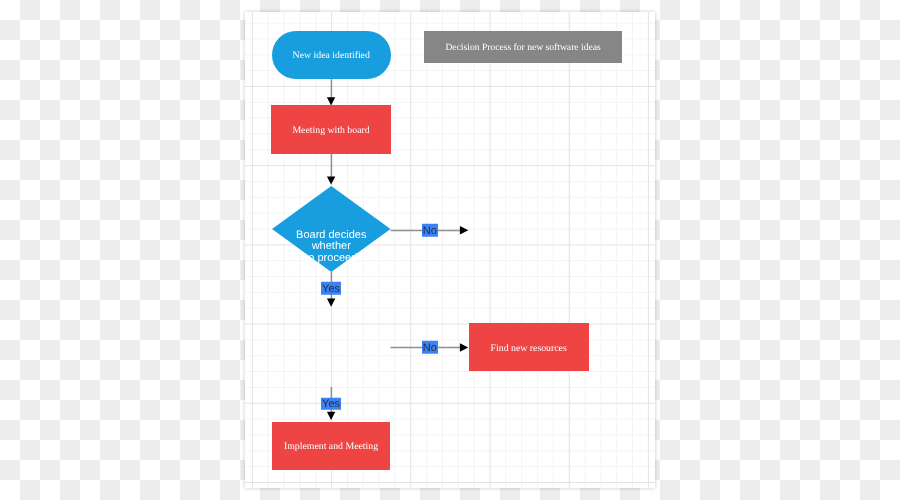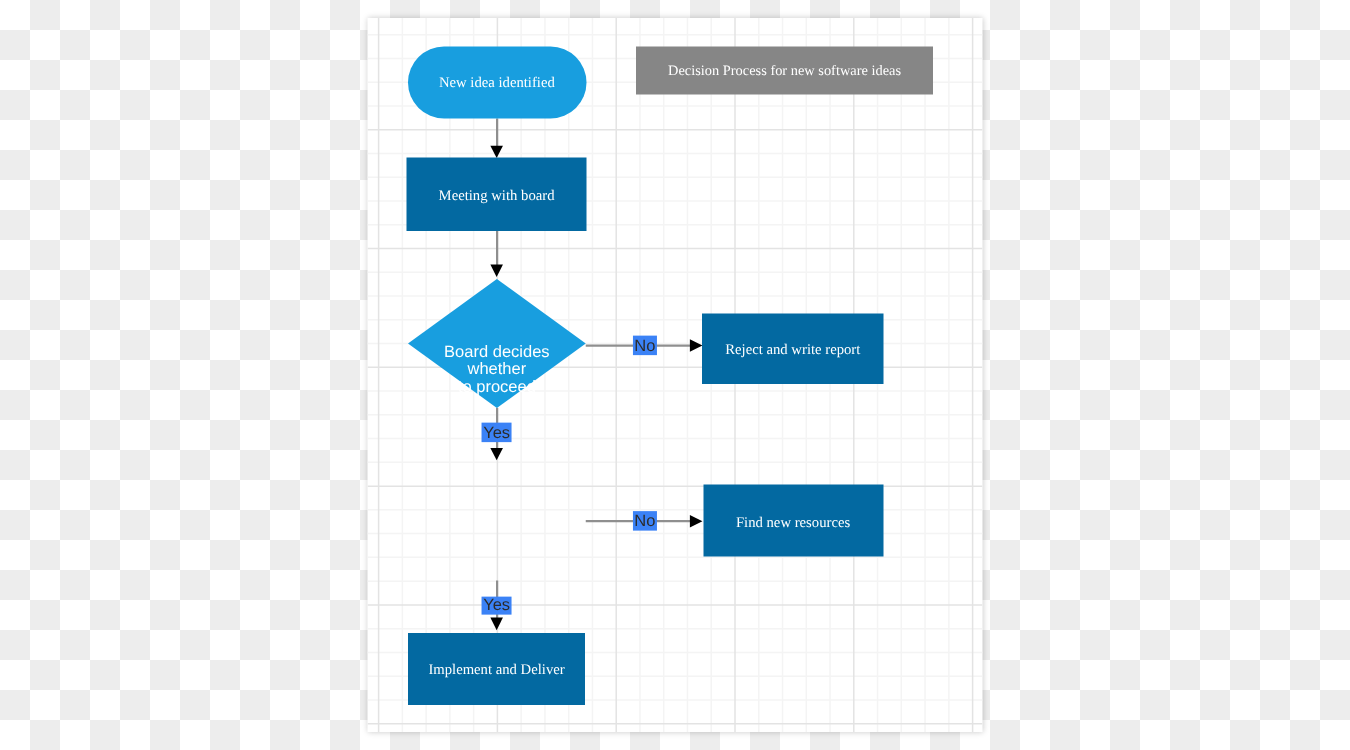--- a/index.html
+++ b/index.html
@@ -17,21 +17,21 @@
   }
   #stage { position:relative; width:900px; height:500px; }
   #canvas {
     position:absolute; left:245px; top:12px; width:410px; height:476px;
     background:#ffffff;
     box-shadow:0 0 4px rgba(0,0,0,0.22);
   }
   #grid { position:absolute; left:0; top:0; width:410px; height:476px; }
   .shape { position:absolute; color:#fff; display:flex; align-items:center; justify-content:center;
            text-align:center; font-size:9.8px; line-height:11.2px; white-space:pre-line; padding-top:2px; box-sizing:border-box;font-family:Liberation Serif, serif; }
-  .rect { background:#0369a1; }
+  .rect { background:#ef4444; }
   .stadium { background:#189edf; border-radius:999px; }
   .title { background:#868686; font-size:9.6px; }
   .diamond { position:absolute; }
   .diamond .dshape { position:absolute; left:0; top:0; width:100%; height:100%; overflow:visible; }
   .diamond .dlabel { position:absolute; left:0; top:17px; width:100%; height:100%;
                      display:flex; align-items:center; justify-content:center;
                      color:#fff; font-size:11px; line-height:11.2px; text-align:center; white-space:pre-line; padding-top:2px; box-sizing:border-box; }
   .edges { position:absolute; left:0; top:0; width:410px; height:476px; overflow:visible; }
   .edgelabel { position:absolute; color:#2b2b2b; font-size:11px; line-height:11px;
                background:#3b82f6; padding:0 1px; transform:translate(-50%,-50%); white-space:nowrap; padding-top:1.5px; }
@@ -139,31 +139,28 @@
 
     <div class="diamond" style="left:27px; top:174px; width:118.5px; height:86px;">
       <svg class="dshape" viewBox="0 0 118.5 86" preserveAspectRatio="none">
         <polygon points="59.25,0 118.5,43 59.25,86 0,43" fill="#189edf"></polygon>
       </svg>
       <div class="dlabel">Board decides
 whether
 to proceed</div>
     </div>
 
-    <div class="shape rect" style="left:223.4px; top:196.6px; width:120.3px; height:47.9px;">
-      <span>Reject and write report</span>
-    </div>
 
 
     <div class="shape rect" style="left:223.6px; top:311.4px; width:120.2px; height:47.6px;">
       <span>Find new resources</span>
     </div>
 
     <div class="shape rect" style="left:26.7px; top:409.5px; width:118.7px; height:48.7px;">
-      <span>Implement and Deliver</span>
+      <span>Implement and Meeting</span>
     </div>
 
     <div class="edgelabel" style="left:184.9px; top:218.3px;">No</div>
     <div class="edgelabel" style="left:86.1px; top:276.4px;">Yes</div>
     <div class="edgelabel" style="left:184.9px; top:335.3px;">No</div>
     <div class="edgelabel" style="left:86.1px; top:391.6px;">Yes</div>
   </div>
 </div>
 
 </body></html>

